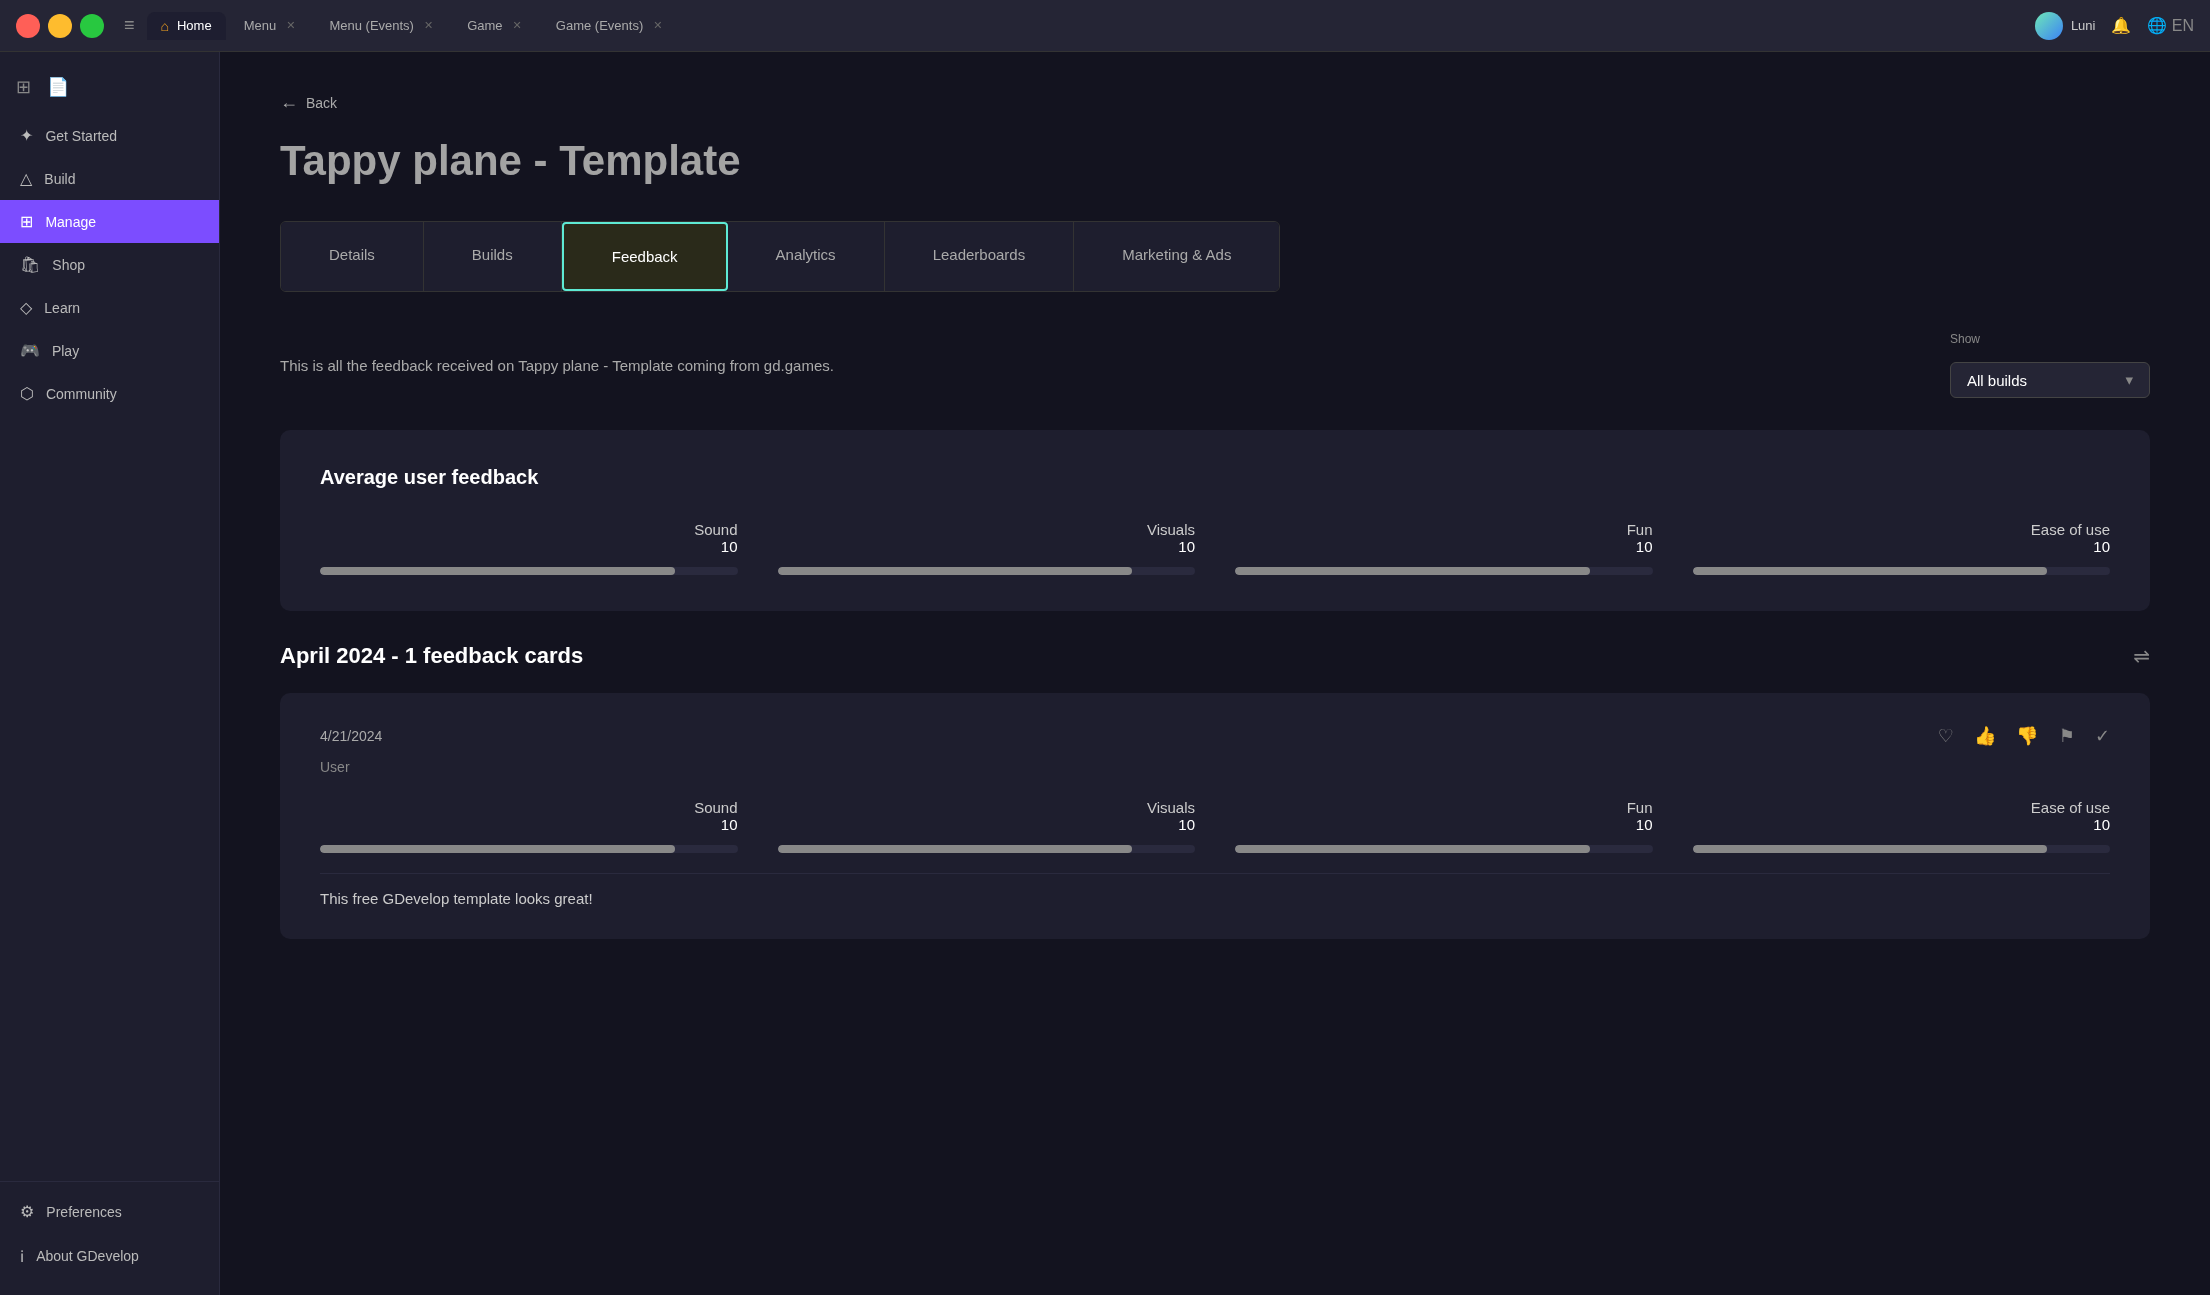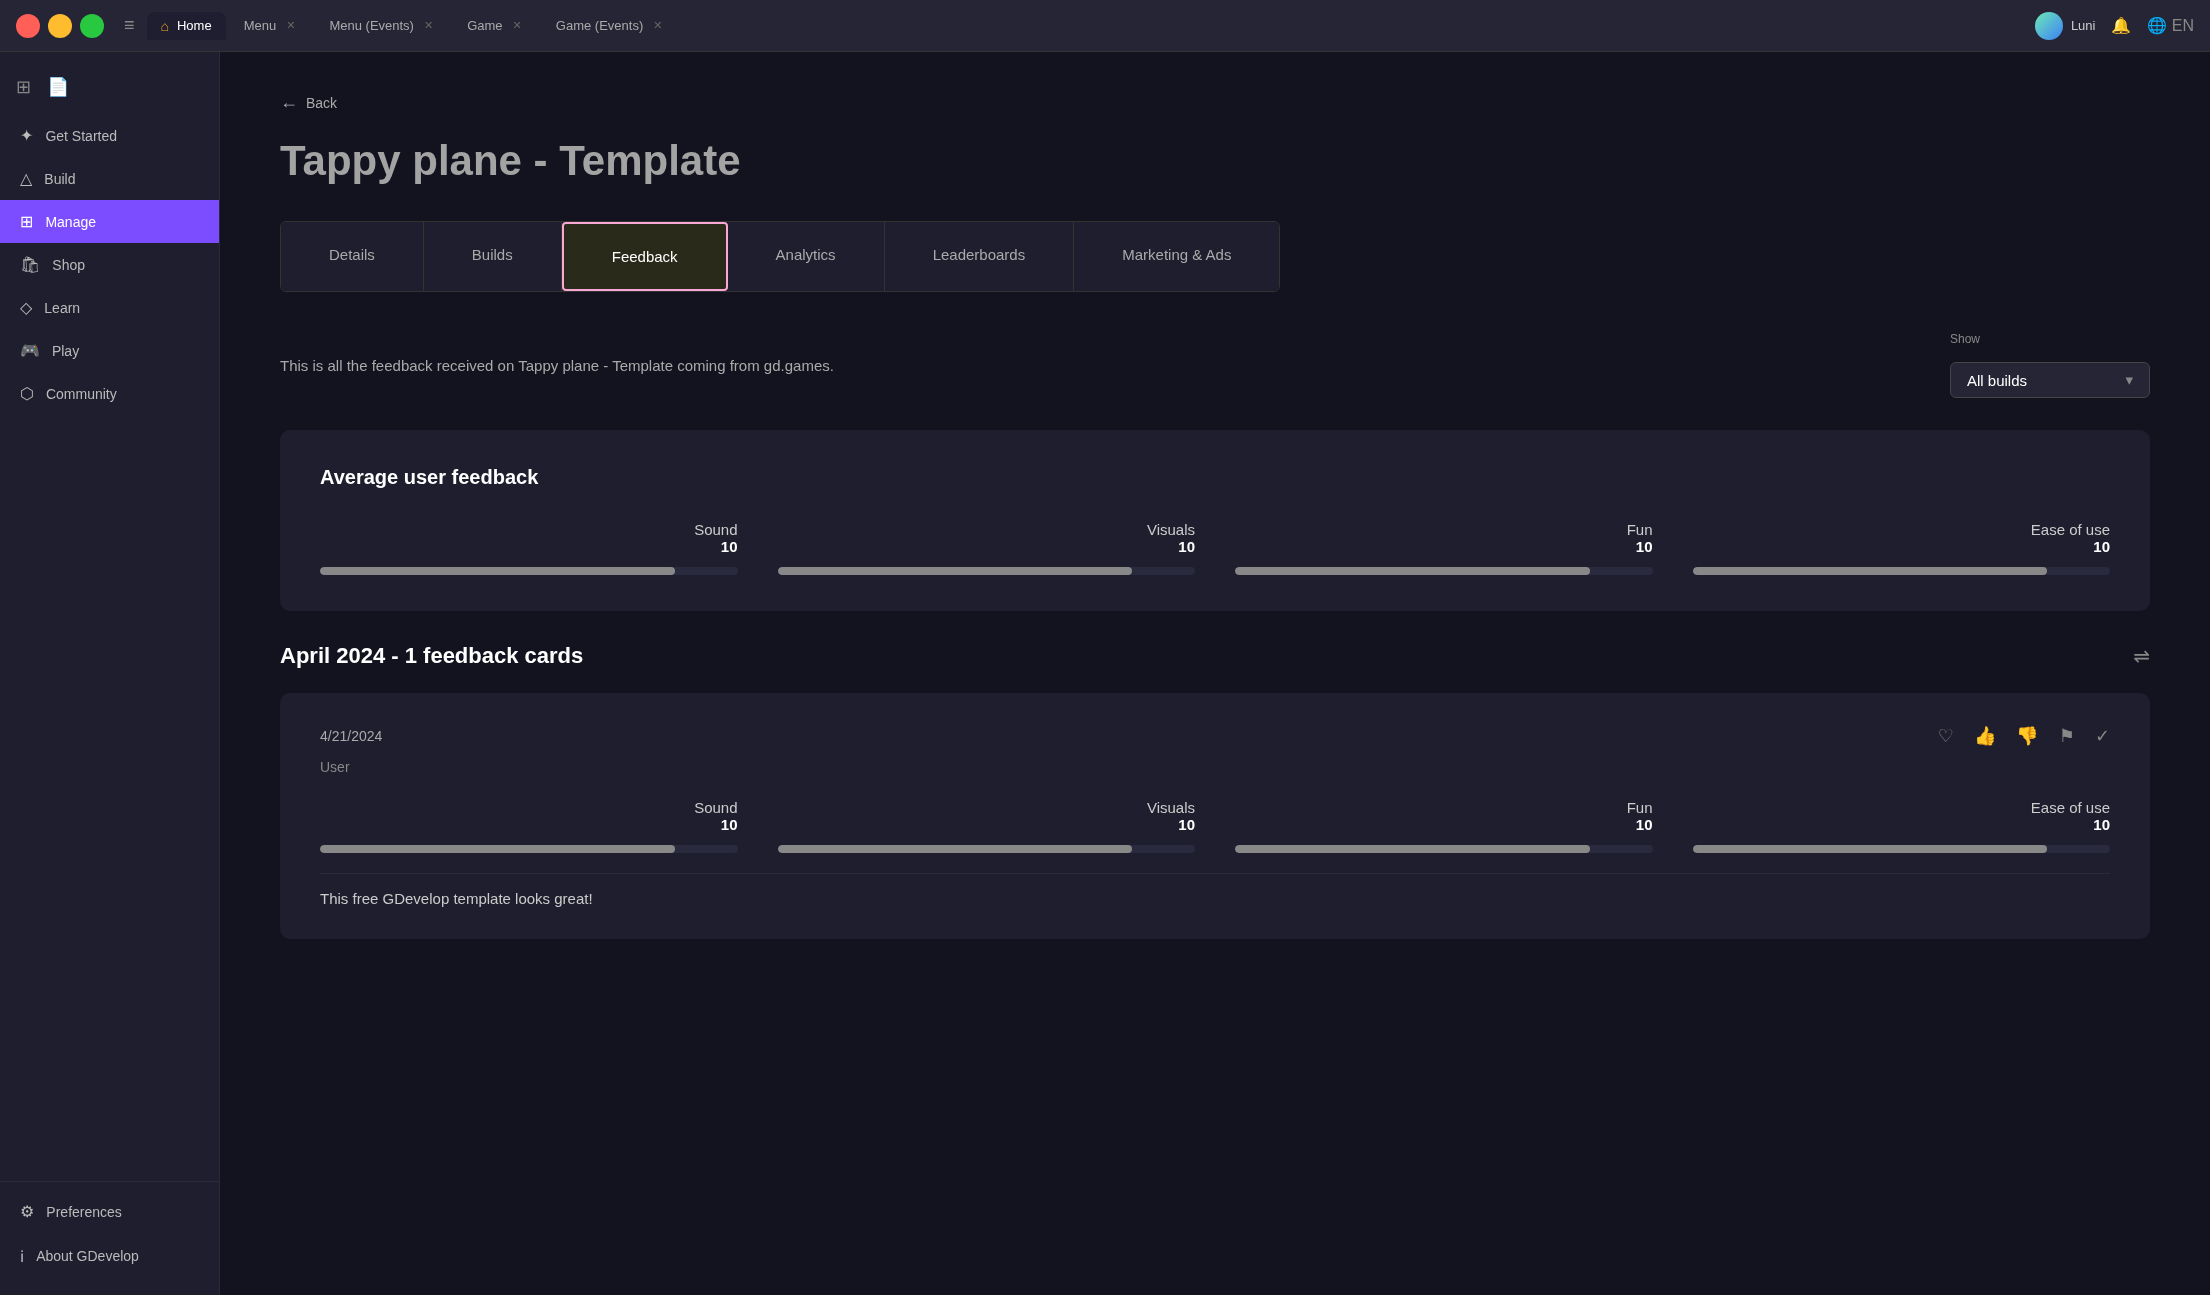--- a/index.html
+++ b/index.html
@@ -178,21 +178,21 @@
       font-size: 15px;
       color: #aaa;
       cursor: pointer;
       border-right: 1px solid #333;
       background: #1e1e2e;
     }
     .tab-nav-item:last-child { border-right: none; }
     .tab-nav-item.active {
       background: #2a2a1a;
       color: #fff;
-      border: 2px solid #f9a8d4;
+      border: 2px solid #5eead4;
       border-radius: 4px;
     }
 
     
     .filter-row {
       display: flex;
       align-items: center;
       justify-content: space-between;
       margin-bottom: 32px;
     }
@@ -252,21 +252,21 @@
       margin-bottom: 12px;
       flex-direction: column;
     }
     .metric-label {
       font-size: 15px;
       color: #ccc;
     }
     .metric-value {
       font-size: 15px;
       color: #fff;
-      font-weight: 700;
+      font-weight: 400;
     }
     .metric-bar-bg {
       height: 8px;
       background: #2a2a3e;
       border-radius: 4px;
       overflow: hidden;
     }
     .metric-bar-fill {
       height: 100%;
       background: #888;

